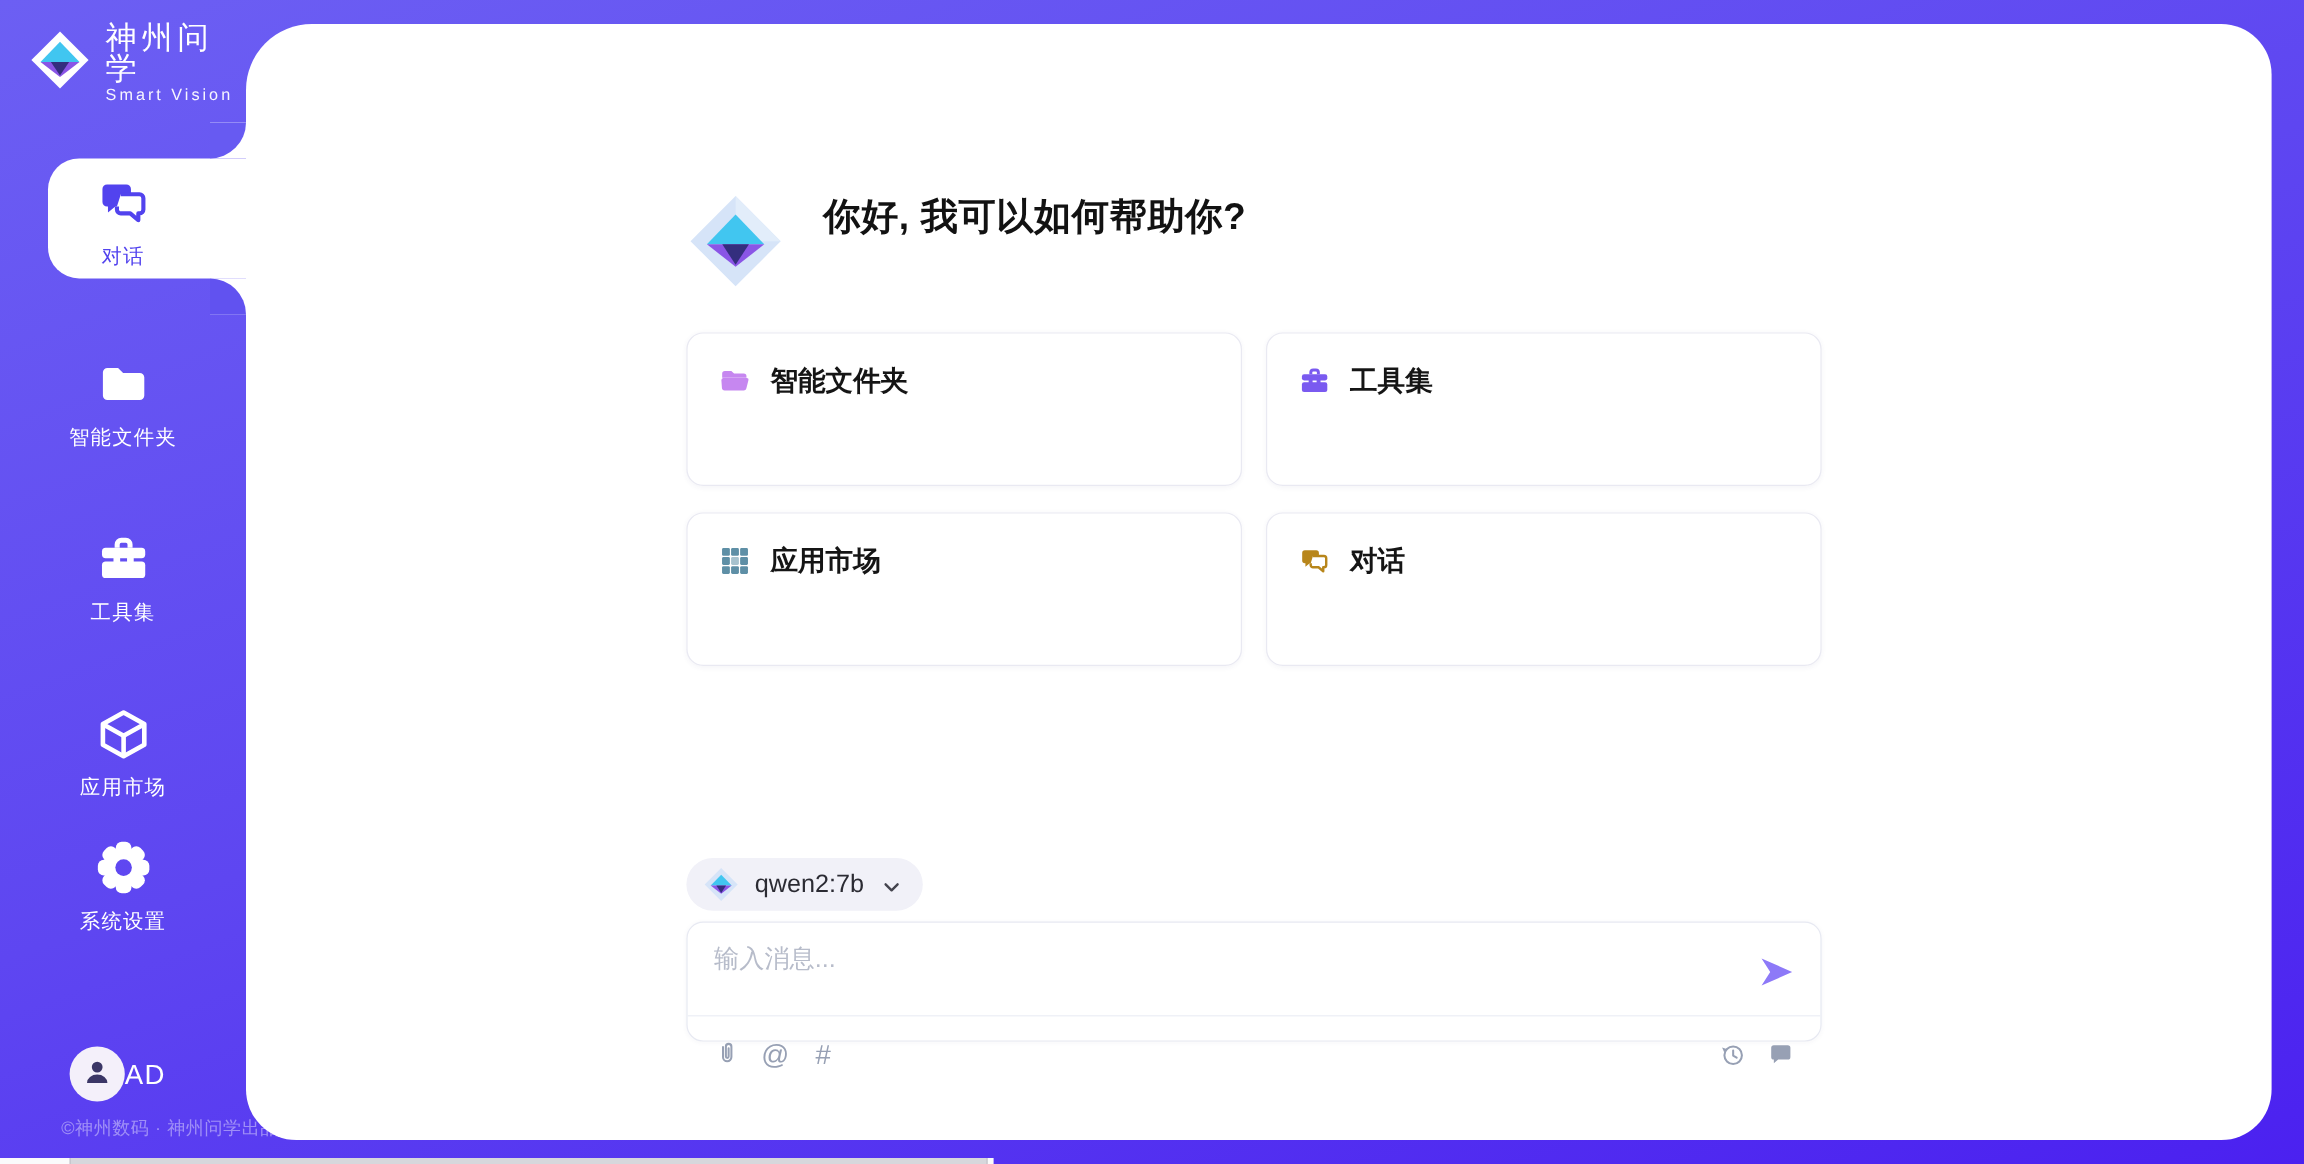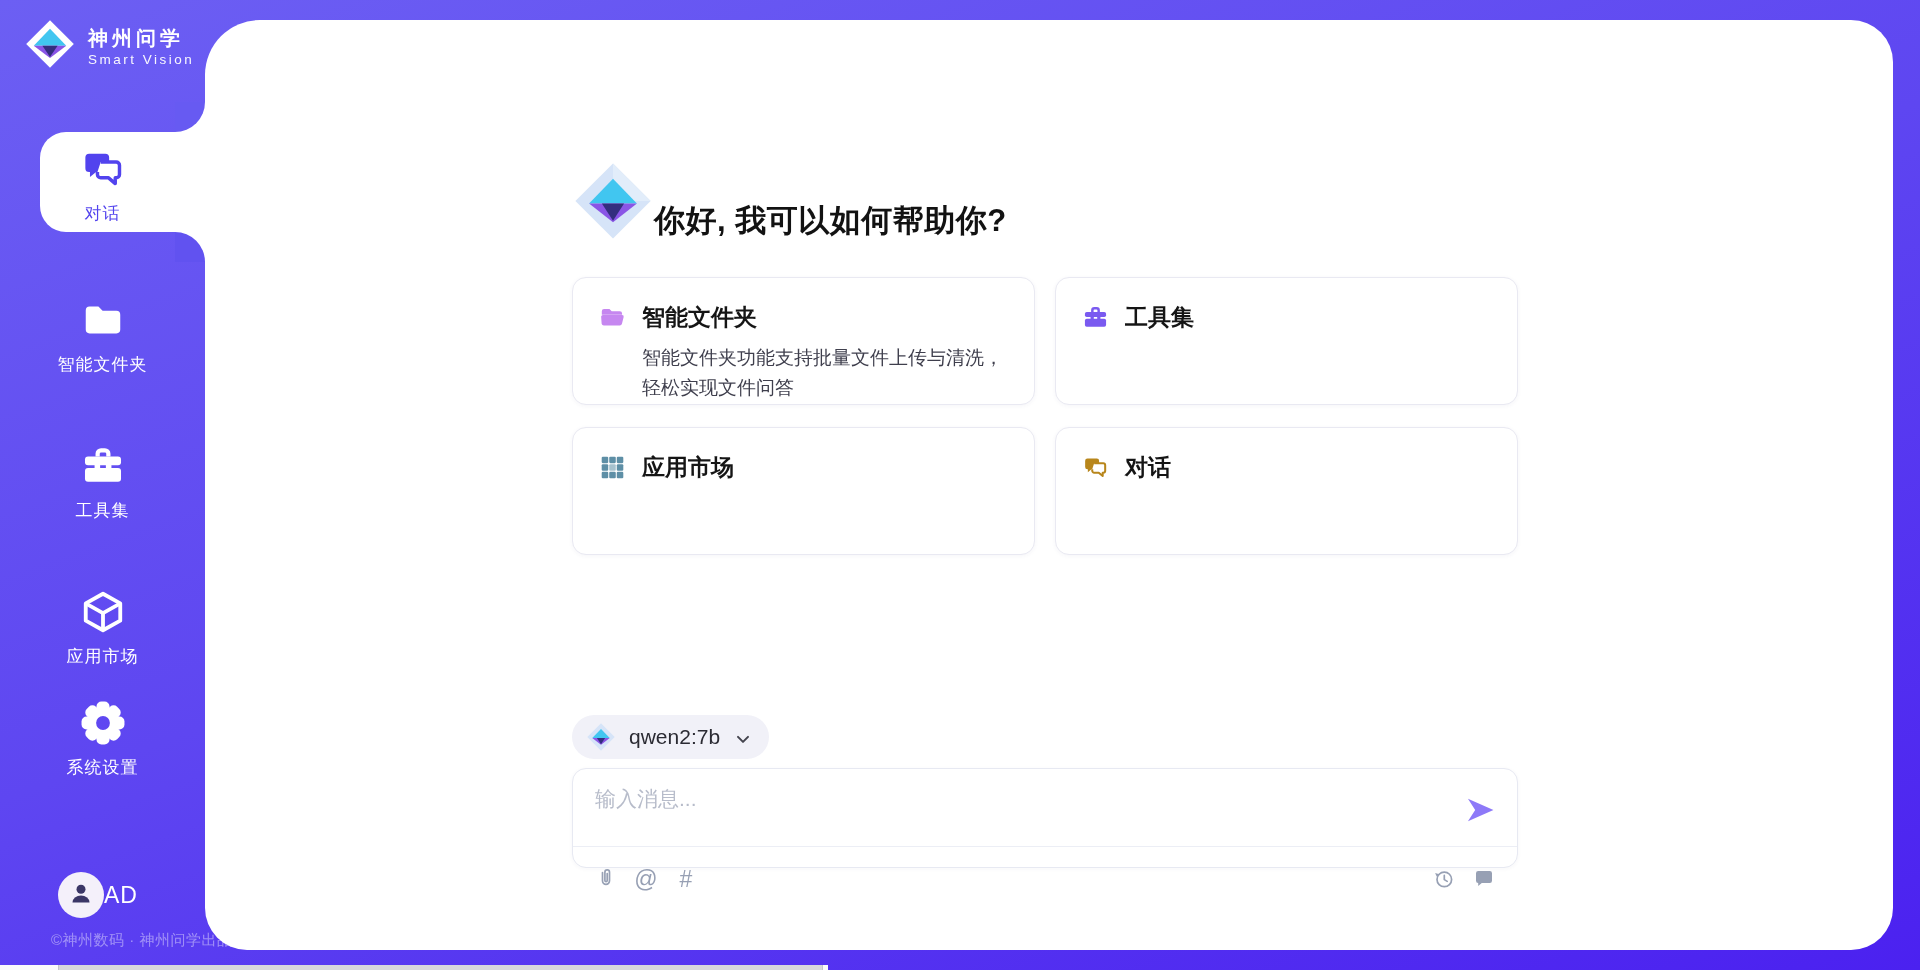--- a/index.html
+++ b/index.html
@@ -9,21 +9,21 @@
     font-family:"Liberation Sans","DejaVu Sans",sans-serif;
   }
   
   .main-panel{
     position:absolute;left:205px;top:20px;width:1688px;height:930px;
     background:#ffffff;border-radius:55px 42px 42px 42px;
   }
   
   .sidebar{position:absolute;left:0;top:0;width:205px;height:970px;}
   .logo-block{position:absolute;left:24px;top:18px;display:flex;align-items:center;gap:12px;}
-  .logo-text .cn{color:#fff;font-size:20px;font-weight:bold;letter-spacing:4px;line-height:26px;}
+  .logo-text .cn{color:#fff;font-size:26px;font-weight:normal;letter-spacing:4px;line-height:26px;}
   .logo-text .en{color:#fff;font-size:13.5px;letter-spacing:2.5px;line-height:17px;opacity:.95;}
   .active-tab{position:absolute;left:40px;top:132px;width:165px;height:100px;background:#fff;border-radius:26px 0 0 26px;}
   .fillet{position:absolute;left:175px;width:30px;height:30px;}
   .fillet .f-white{position:absolute;inset:0;background:#fff;}
   .fillet .f-purple{position:absolute;inset:0;}
   .fillet-top{top:102px;}
   .fillet-top .f-purple{background:#675AF2;border-bottom-right-radius:30px;}
   .fillet-bottom{top:232px;}
   .fillet-bottom .f-purple{background:#6152F0;border-top-right-radius:30px;}
   .nav-item{position:absolute;left:0;width:205px;text-align:center;color:#fff;cursor:pointer;}
@@ -33,21 +33,21 @@
   .nav-chat{top:146px;}
   .nav-folder{top:297px;}
   .nav-tools{top:443px;}
   .nav-market{top:589px;}
   .nav-settings{top:700px;}
   .user-row{position:absolute;left:58px;top:872px;display:flex;align-items:center;}
   .avatar{width:46px;height:46px;border-radius:50%;background:#f4f0fa;display:flex;align-items:center;justify-content:center;}
   .user-name{color:#fff;font-size:23px;letter-spacing:1px;}
   .sidebar-footer{position:absolute;left:10px;top:931px;font-size:15px;color:rgba(255,255,255,0.42);letter-spacing:.5px;white-space:nowrap;margin-left:41px;}
   
-  .greeting{position:absolute;left:572px;top:160px;display:flex;align-items:flex-end;gap:0;}
+  .greeting{position:absolute;left:572px;top:160px;display:flex;align-items:flex-start;gap:32px;}
   .greeting-logo{width:82px;height:82px;}
   .greeting-text{font-size:31px;font-weight:bold;color:#121212;letter-spacing:.5px;}
   
   .cards{position:absolute;left:572px;top:277px;width:946px;display:grid;grid-template-columns:463px 463px;gap:22px 20px;}
   .card{height:128px;background:#fff;border:1px solid #E9E9F2;border-radius:14px;box-sizing:border-box;
         padding:24px 26px 0 26px;box-shadow:0 1px 4px rgba(50,50,110,.05);cursor:pointer;}
   .card-head{display:flex;align-items:center;gap:16px;}
   .card-icon{width:27px;height:27px;flex:0 0 auto;}
   .card-title{font-size:23px;font-weight:bold;color:#151515;}
   .card-desc{margin:10px 0 0 43px;font-size:19px;color:#3F3F4D;line-height:30px;}
@@ -206,21 +206,20 @@
   <div class="card">
     <div class="card-head">
       <span class="card-icon icon-folder-open">
         <svg width="27" height="27" viewBox="0 0 24 24">
           <path d="M2.5 6.5 a2 2 0 0 1 2-2 h4.8 l2 2 h7.2 a2 2 0 0 1 2 2 v1.1 h-18 Z" fill="currentColor"></path>
           <path d="M1.9 11.2 a1.7 1.7 0 0 1 1.9-1.4 h16.7 a1.45 1.45 0 0 1 1.4 1.8 l-1.5 6 a2 2 0 0 1-1.95 1.5 H4.3 a2 2 0 0 1-1.95-1.6 Z" fill="currentColor"></path>
         </svg>
       </span>
       <span class="card-title">智能文件夹</span>
     </div>
-    <div class="card-desc">智能文件夹功能支持批量文件上传与清洗，轻松实现文件问答</div>
   </div>
 
   <div class="card">
     <div class="card-head">
       <span class="card-icon icon-briefcase-card">
         <svg width="27" height="27" viewBox="0 0 24 24">
           <path d="M9.2 7 V5.6 A1.8 1.8 0 0 1 11 3.8 h2 a1.8 1.8 0 0 1 1.8 1.8 V7" fill="none" stroke="currentColor" stroke-width="2.2"></path>
           <rect x="2.6" y="7" width="18.8" height="4.6" rx="1.6" fill="currentColor"></rect>
           <rect x="2.6" y="13" width="18.8" height="7.2" rx="1.6" fill="currentColor"></rect>
           <rect x="7.6" y="10.4" width="2.9" height="3.4" rx="0.9" fill="currentColor"></rect>

